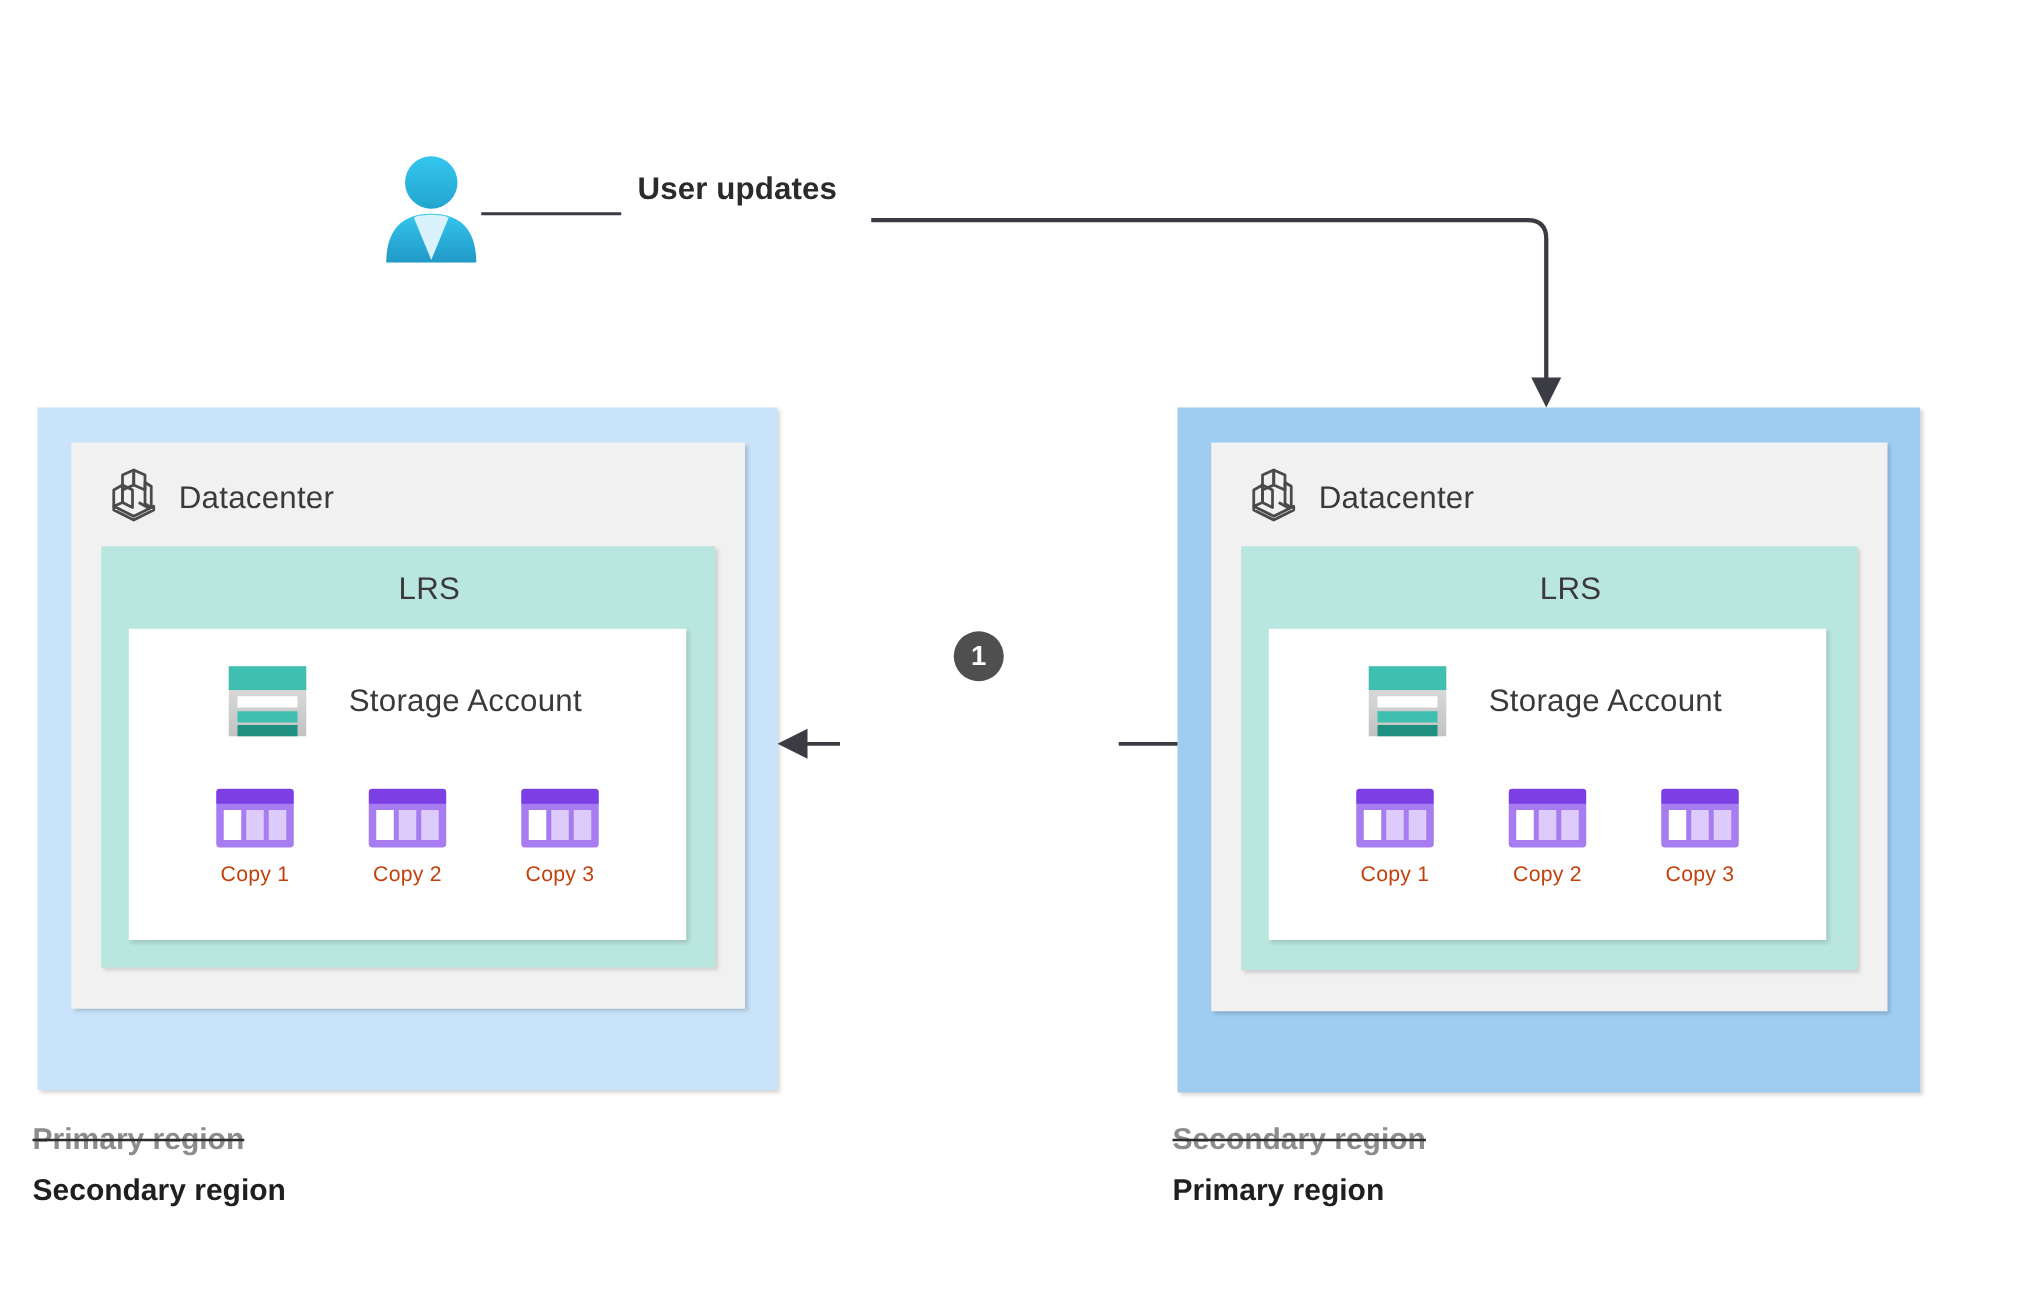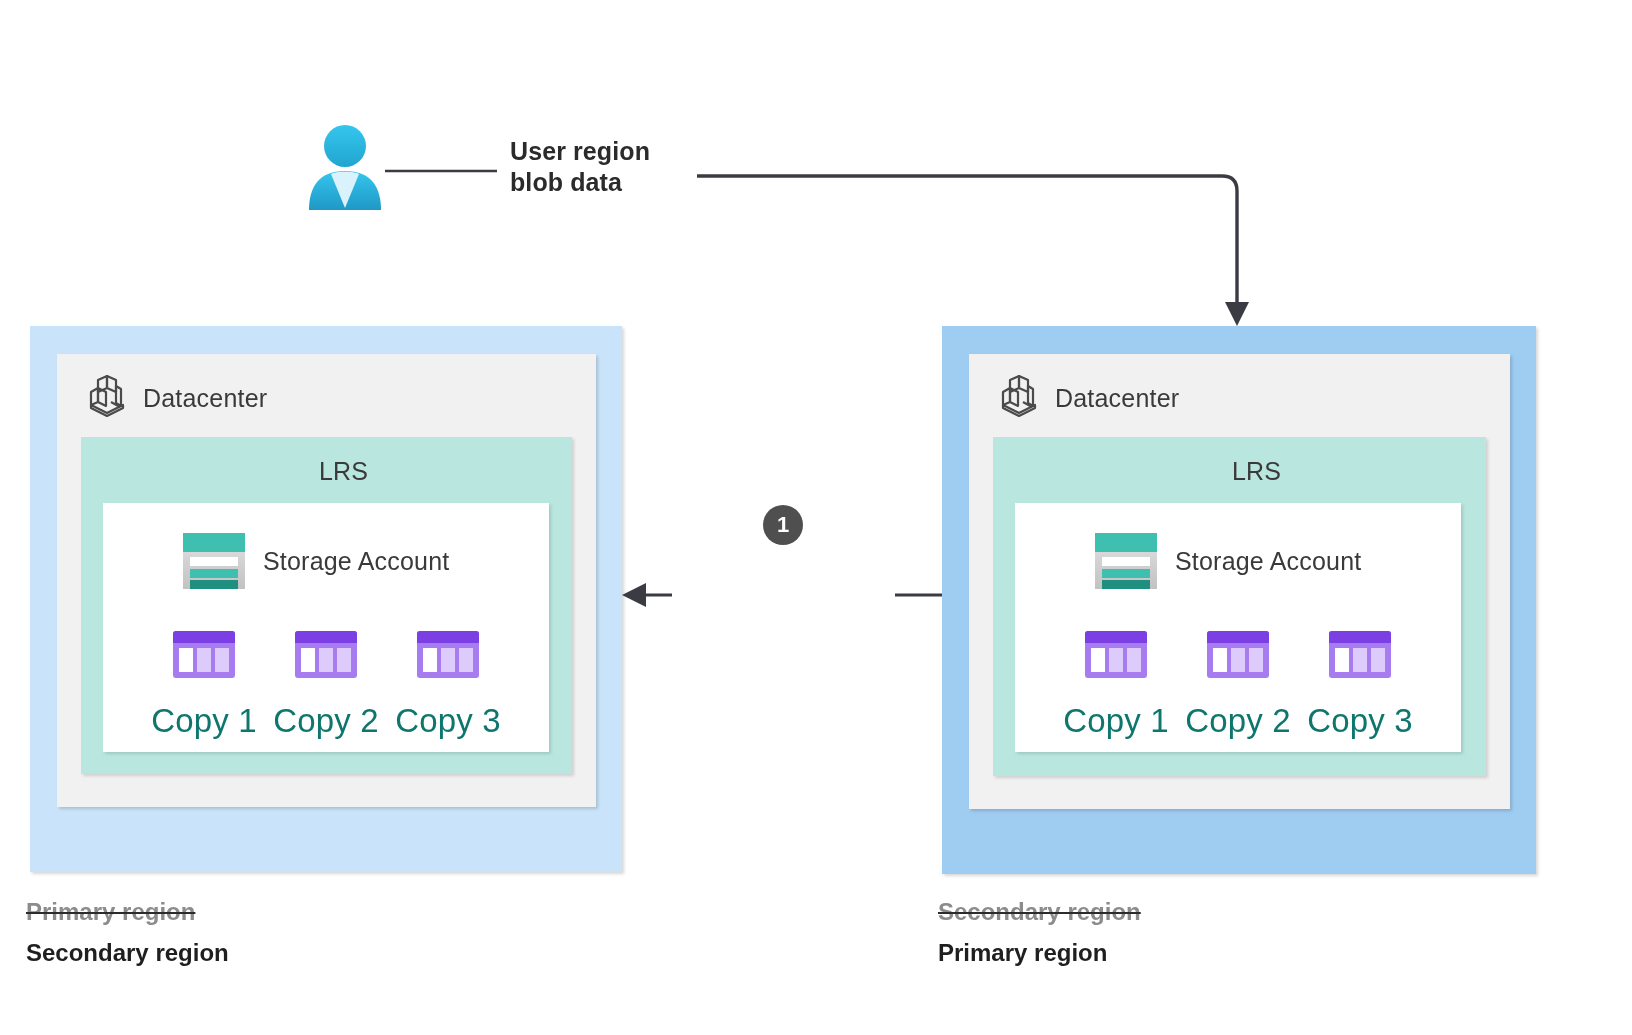--- a/index.html
+++ b/index.html
@@ -134,21 +134,21 @@
     top: 503px;
     width: 446px;
     height: 249px;
   }
   .account-head {
     position: absolute;
     left: 80px;
     top: 30px;
     display: flex;
     align-items: center;
-    gap: 18px;
+    gap: 34px;
   }
   .account-title {
     font-size: 25px;
     color: #3a3a3a;
     letter-spacing: .2px;
     white-space: nowrap;
   }
 
   
   .storage-icon {
@@ -209,23 +209,23 @@
     display: flex;
     gap: 4px;
   }
   .disk-icon .slot {
     width: 14px;
     height: 24px;
     background: #ddccfb;
   }
   .disk-icon .slot.first { background: #ffffff; }
   .copy-label {
-    margin-top: 24px;
-    font-size: 33px;
-    color: #0f766e;
+    margin-top: 12px;
+    font-size: 17px;
+    color: #c2410c;
     white-space: nowrap;
     letter-spacing: .2px;
   }
 
   
   #repl-badge {
     left: 763px;
     top: 505px;
     width: 40px;
     height: 40px;
@@ -441,22 +441,21 @@
           <stop offset="0%" stop-color="#34c6ee"></stop>
           <stop offset="100%" stop-color="#2098c6"></stop>
         </linearGradient>
       </defs>
       <circle cx="39" cy="22" r="21" fill="url(#ugHead)"></circle>
       <path d="M39 47 C12 47 3 64 3 86 L75 86 C75 64 66 47 39 47 Z" fill="url(#ugBody)"></path>
       <path d="M25 50 L39 84 L53 50 C48 47 30 47 25 50 Z" fill="#d9f2fb"></path>
     </svg>
   </div>
   <div class="abs" id="user-label">
-    <div>User region</div>
-    <div>blob data</div>
+    <div>User updates</div>
   </div>
 
   <div class="abs" id="repl-badge">1</div>
 
   <div class="region-caption" id="caption-left">
     <span class="caption-old">Primary region</span>
     <span class="caption-new">Secondary region</span>
   </div>
   <div class="region-caption" id="caption-right">
     <span class="caption-old">Secondary region</span>

